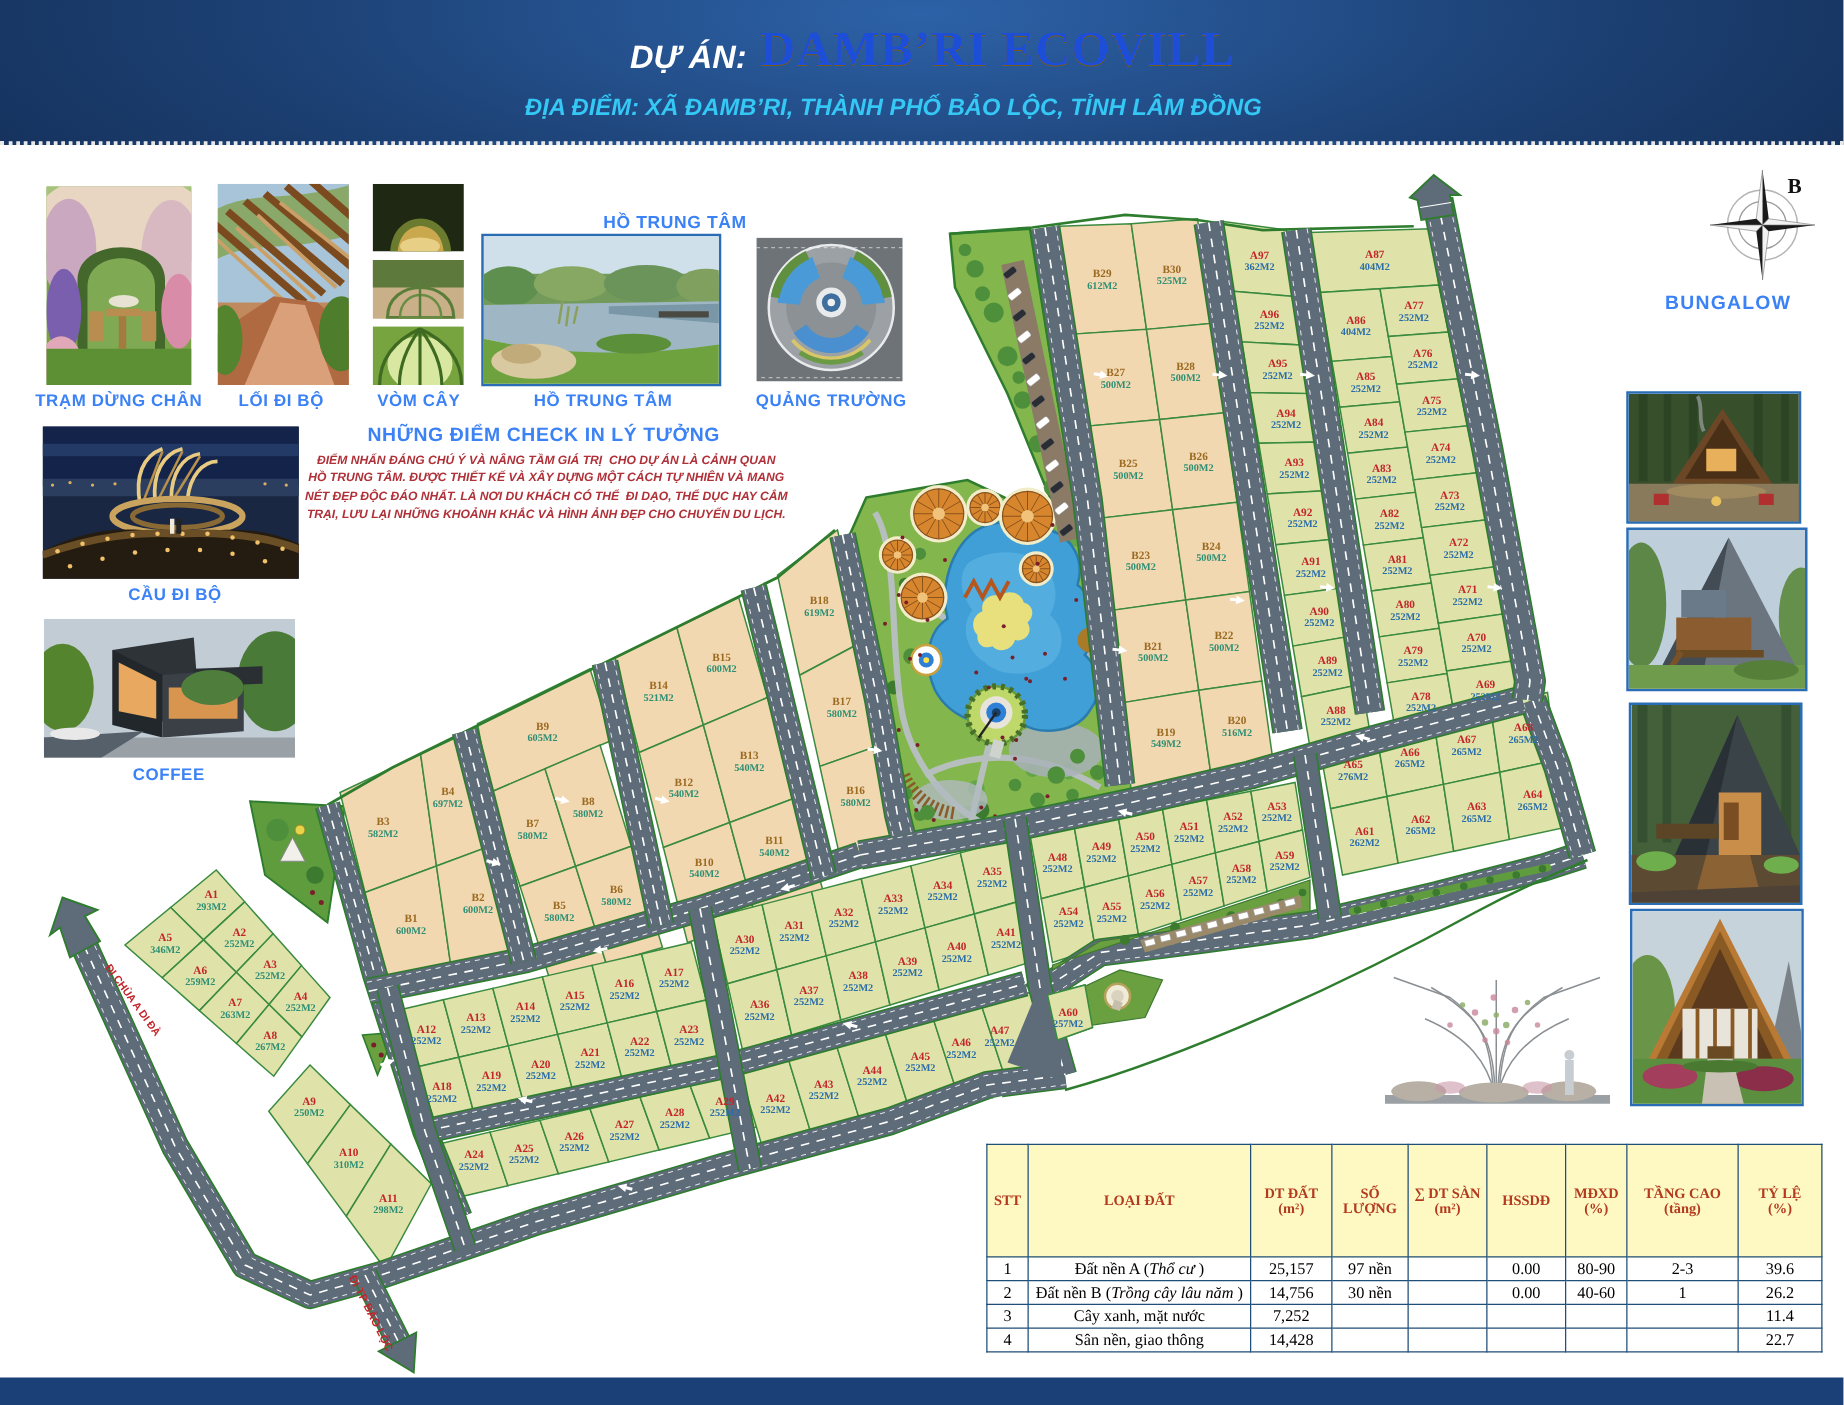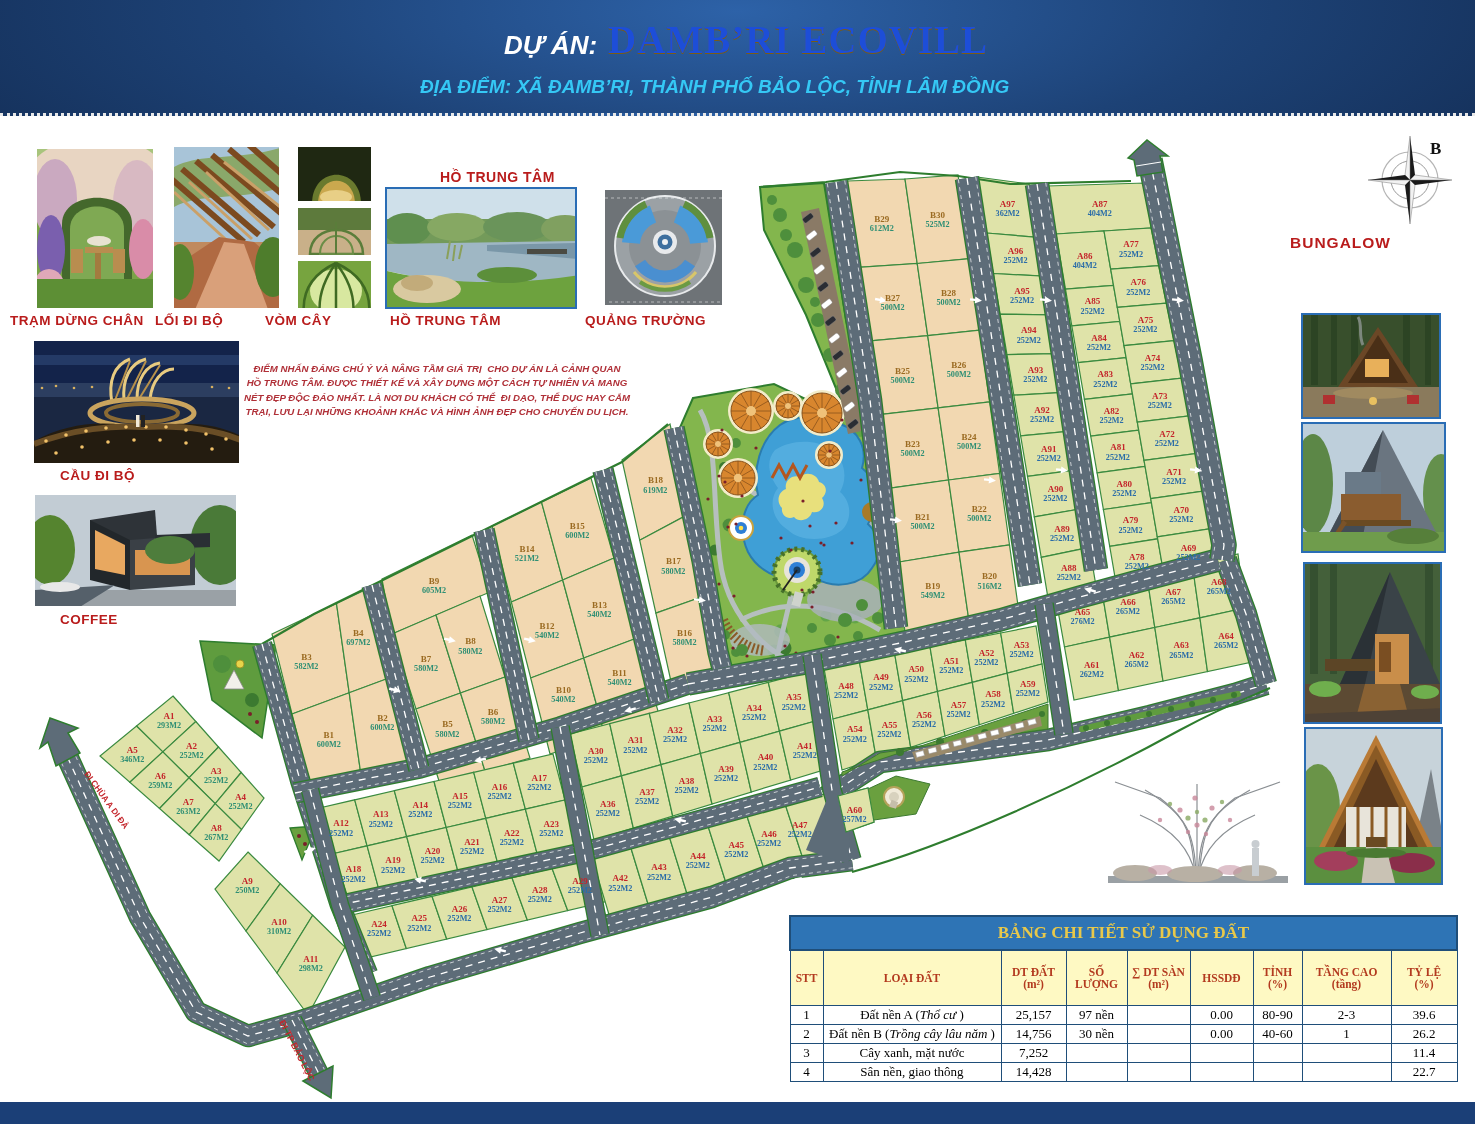--- a/index.html
+++ b/index.html
@@ -1,16 +1,16 @@
 <!DOCTYPE html>
 <html><head><meta charset="utf-8">
 <style>
 html,body{margin:0;padding:0;background:#fff}
 #page{position:relative;width:1475px;height:1124px;overflow:hidden;font-family:"Liberation Sans",sans-serif;background:#fff}
-.cap{position:absolute;color:#b91c1c;font-weight:bold;font-size:13.5px;letter-spacing:0.5px}
+.cap{position:absolute;color:#3b82f6;font-weight:bold;font-size:13.5px;text-align:center;letter-spacing:0.5px}
 </style></head>
 <body>
 <div id="page">
 
 <div style="position:absolute;left:0;top:0;width:1475px;height:113px;background:radial-gradient(ellipse 900px 260px at 50% 10%,#2d62a8 0%,#1d4276 55%,#142f58 100%);border-bottom:3px dotted #e8e8e8"></div>
 
 <div style="position:absolute;left:504px;top:30px;color:#fff;font-size:26px;font-weight:bold;font-style:italic">DỰ ÁN:</div>
 
 <div style="position:absolute;left:608px;top:17px;white-space:nowrap;color:#1d4ed8;font-family:Liberation Serif, serif;font-size:39px;font-weight:bold;letter-spacing:1px;text-shadow:0 1px 0 #7a5c14">DAMB’RI ECOVILL</div>
 
@@ -270,20 +270,21 @@
 
 <div class="cap" style="left:10px;top:313px;width:170px">TRẠM DỪNG CHÂN</div>
 <div class="cap" style="left:155px;top:313px;width:140px">LỐI ĐI BỘ</div>
 <div class="cap" style="left:265px;top:313px;width:140px">VÒM CÂY</div>
 <div class="cap" style="left:440px;top:169px;width:200px;font-size:14px">HỒ TRUNG TÂM</div>
 <div class="cap" style="left:390px;top:313px;width:185px">HỒ TRUNG TÂM</div>
 <div class="cap" style="left:585px;top:313px;width:160px">QUẢNG TRƯỜNG</div>
 <div class="cap" style="left:60px;top:468px;width:160px">CẦU ĐI BỘ</div>
 <div class="cap" style="left:60px;top:612px;width:150px">COFFEE</div>
 
+<div class="cap" style="left:250px;top:340px;width:370px;font-size:15.5px">NHỮNG ĐIỂM CHECK IN LÝ TƯỞNG</div>
 
 <div style="position:absolute;left:242px;top:362px;width:390px;color:#b03038;font-size:9.7px;font-style:italic;font-weight:bold;text-align:center;line-height:14.4px;white-space:nowrap">ĐIỂM NHẤN ĐÁNG CHÚ Ý VÀ NÂNG TẦM GIÁ TRỊ&nbsp; CHO DỰ ÁN LÀ CẢNH QUAN<br>HỒ TRUNG TÂM. ĐƯỢC THIẾT KẾ VÀ XÂY DỰNG MỘT CÁCH TỰ NHIÊN VÀ MANG<br>NÉT ĐẸP ĐỘC ĐÁO NHẤT. LÀ NƠI DU KHÁCH CÓ THỂ&nbsp; ĐI DẠO, THỂ DỤC HAY CẮM<br>TRẠI, LƯU LẠI NHỮNG KHOẢNH KHẮC VÀ HÌNH ẢNH ĐẸP CHO CHUYẾN DU LỊCH.</div>
 
 <div style="position:absolute;left:1366px;top:134px;width:92px;height:92px"><svg width="92" height="92" viewBox="0 0 92 92">
         <circle cx="44" cy="46" r="28" fill="none" stroke="#b5b5b5" stroke-width="1.2"></circle>
         <circle cx="44" cy="46" r="19" fill="none" stroke="#9a9a9a" stroke-width="1"></circle>
         <g opacity="0.8">
           <polygon points="26,28 41,43 44,46 38,40" fill="#4a4a4a"></polygon>
           <polygon points="62,28 47,43 44,46 50,40" fill="#a8a8a8"></polygon>
           <polygon points="26,64 41,49 44,46 38,52" fill="#a8a8a8"></polygon>
@@ -1642,31 +1643,28 @@
           <col style="width:178px">
           <col style="width:65px">
           <col style="width:61px">
           <col style="width:63px">
           <col style="width:63px">
           <col style="width:49px">
           <col style="width:89px">
           <col>
         </colgroup>
 <tbody>
-          <tr>
-            <td colspan="9" style="border:2px solid #1f4e79;background:#2e74b5;color:#e8c84a;text-align:center;font-weight:bold;font-size:17px;height:30px">BẢNG CHI TIẾT SỬ DỤNG ĐẤT</td>
-          </tr>
 <tr style="background:#fef9c3;color:#b33a1f;font-weight:bold;font-size:11.5px;text-align:center">
 <td style="border:1.5px solid #1f4e79">STT</td>
             <td style="border:1.5px solid #1f4e79">LOẠI ĐẤT</td>
 <td style="border:1.5px solid #1f4e79">DT ĐẤT (m²)</td>
             <td style="border:1.5px solid #1f4e79">SỐ LƯỢNG</td>
 <td style="border:1.5px solid #1f4e79">∑ DT SÀN (m²)</td>
             <td style="border:1.5px solid #1f4e79">HSSDĐ</td>
-<td style="border:1.5px solid #1f4e79">TỈNH (%)</td>
+<td style="border:1.5px solid #1f4e79">MĐXD (%)</td>
             <td style="border:1.5px solid #1f4e79">TẦNG CAO (tầng)</td>
 <td style="border:1.5px solid #1f4e79">TỶ LỆ<br>(%)</td>
           </tr>
 <tr style="font-size:13px;text-align:center;height:19px">
             <td style="border:1.5px solid #1f4e79">1</td>
             <td style="border:1.5px solid #1f4e79">Đất nền A (<i>Thổ cư</i> )</td>
             <td style="border:1.5px solid #1f4e79">25,157</td>
             <td style="border:1.5px solid #1f4e79">97 nền</td>
             <td style="border:1.5px solid #1f4e79"></td>
             <td style="border:1.5px solid #1f4e79">0.00</td>

